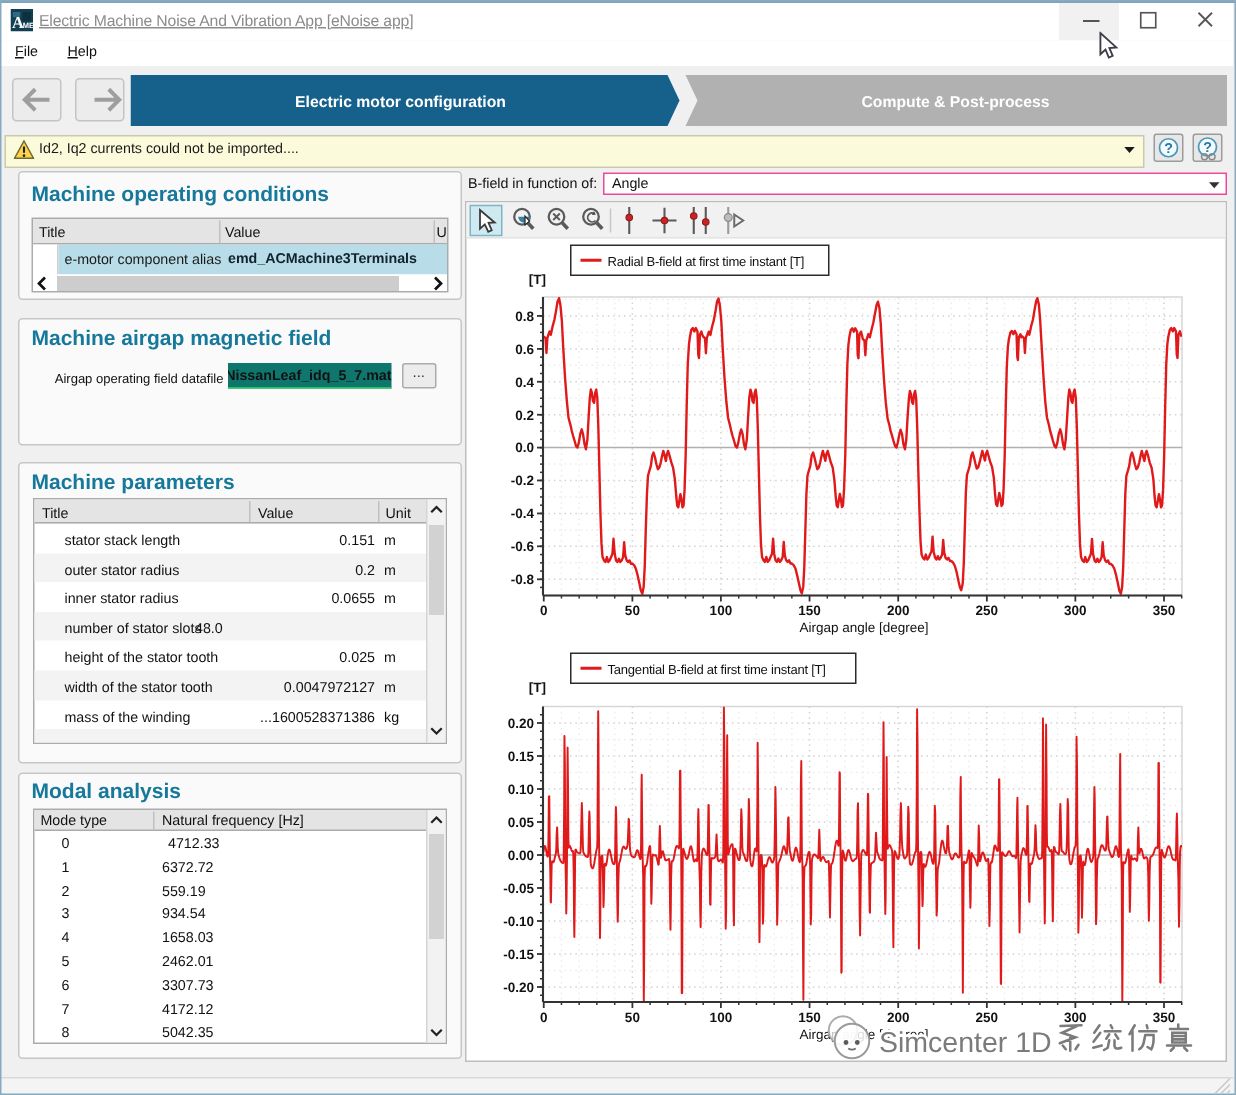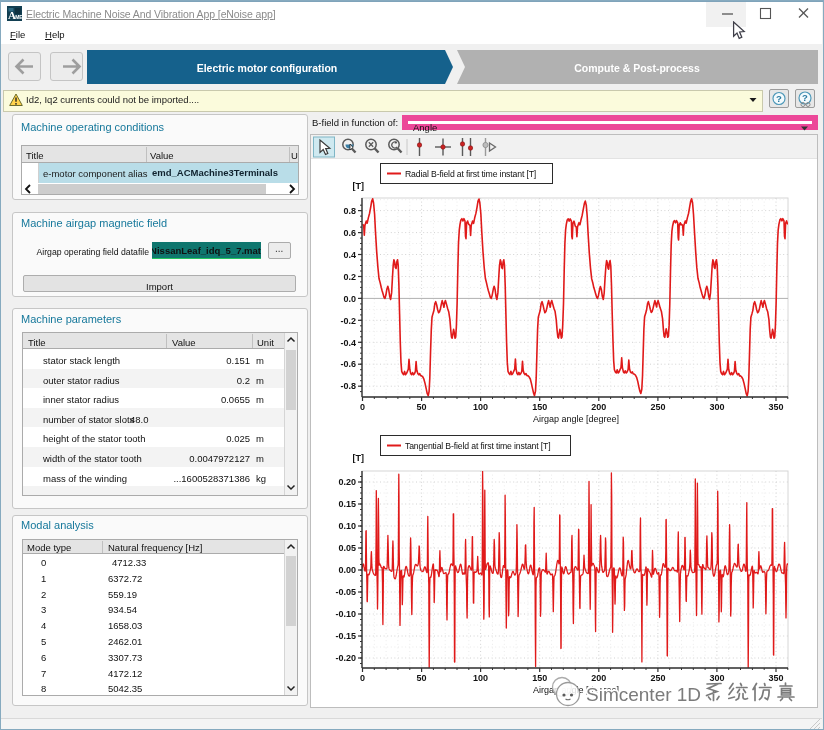--- a/index.html
+++ b/index.html
@@ -19,21 +19,21 @@
 .menuitem u { text-decoration:underline; }
 
 #toolbar { left:0; top:44px; width:822px; height:44px; background:#f0f0f0; }
 .navbtn { top:8px; width:33px; height:29px; background:#ececec; border:1px solid #c4c4c4; border-radius:3px; }
 
 #warnbar { left:3px; top:90px; width:760px; height:22px; background:#fbfbdc; border:1px solid #c9c9ad; }
 #warntext { left:25px; top:4px; font-size:9.5px; color:#1a1a1a; }
 .helpbtn { top:89px; width:20px; height:19px; background:#e7e7e7; border:1px solid #9c9c9c; border-radius:2px; }
 
 .group { background:#fafafa; border:1px solid #c6c6c6; border-radius:3px; }
-.ghead { font-size:11px; font-weight:normal; color:#16789b; }
+.ghead { font-size:14px; font-weight:bold; color:#16789b; }
 
 .tbl { background:#ffffff; border:1px solid #ababab; }
 .thead { background:#e4e4e4; border-bottom:1px solid #ababab; }
 .cell { font-size:9.5px; color:#111; position:absolute; white-space:nowrap; }
 .rowalt { background:#f3f3f3; }
 
 #rpanel { left:310px; top:134px; width:508px; height:574px; background:#ffffff; border:1px solid #bdbdbd; }
 #ptoolbar { left:0px; top:0px; width:506px; height:24px; background:#f1f1f1; border-bottom:1px solid #e3e3e3; }
 .legend { background:#ffffff; border:1px solid #2b2b2b; }
 
@@ -127,23 +127,20 @@
   </svg>
 
   <div class="abs group" style="left:12px;top:212px;width:296px;height:85px"></div>
   <div class="abs ghead" style="left:21px;top:217px">Machine airgap magnetic field</div>
   <div class="abs cell" style="left:0px;top:247px;width:149px;text-align:right;font-size:8.7px">Airgap operating field datafile</div>
   <div class="abs" style="left:152px;top:242px;width:109px;height:17px;background:#0f766e;border-bottom:1px solid #22c55e;overflow:hidden">
     <div class="abs" style="right:0px;top:3px;font-size:9.5px;font-weight:bold;color:#111;white-space:nowrap">NissanLeaf_idq_5_7.mat</div>
   </div>
   <div class="abs" style="left:268px;top:242px;width:23px;height:17px;background:#ececec;border:1px solid #ababab;border-radius:2px">
     <div class="abs" style="left:6px;top:0px;font-size:10px;color:#333">...</div>
-  </div>
-  <div class="abs" style="left:23px;top:275px;width:273px;height:17px;background:#e3e3e3;border:1px solid #adadad;border-radius:2px;text-align:center">
-    <span style="font-size:9.5px;color:#111;line-height:15px">Import</span>
   </div>
 
   <div class="abs group" style="left:12px;top:308px;width:296px;height:201px"></div>
   <div class="abs ghead" style="left:21px;top:313px">Machine parameters</div>
   <div class="abs tbl" style="left:22px;top:332px;width:276px;height:164px"></div>
   <div class="abs thead" style="left:23px;top:333px;width:261px;height:16px"></div>
   <div class="abs cell" style="left:28px;top:337px">Title</div>
   <div class="abs cell" style="left:172px;top:337px">Value</div>
   <div class="abs cell" style="left:257px;top:337px">Unit</div>
   <div class="abs" style="left:166px;top:334px;width:1px;height:14px;background:#c0c0c0"></div>
@@ -206,21 +203,21 @@
   <div class="abs cell" style="left:41px;top:683.4px">8</div>
     <div class="abs cell" style="left:108px;top:683.4px">5042.35</div>
   <div class="abs" style="left:284px;top:540px;width:13px;height:155px;background:#f2f2f2;border-left:1px solid #d5d5d5"></div>
   <div class="abs" style="left:286px;top:556px;width:10px;height:70px;background:#d2d2d2"></div>
   <svg class="abs" style="left:285px;top:541px" width="12" height="154">
     <path d="M2.5,7.5 L6,4 L9.5,7.5" fill="none" stroke="#222" stroke-width="1.5"></path>
     <path d="M2.5,145.5 L6,149 L9.5,145.5" fill="none" stroke="#222" stroke-width="1.5"></path>
   </svg>
 
   <div class="abs" style="left:312px;top:117px;font-size:9.5px;color:#111">B-field in function of:</div>
-  <div class="abs" style="left:402px;top:115px;width:416px;height:15px;background:#ffffff;border:6px solid #ec4899">
+  <div class="abs" style="left:402px;top:115px;width:416px;height:15px;background:#ffffff;border:1px solid #ec4899">
     <div class="abs" style="left:5px;top:1px;font-size:9.5px;color:#111">Angle</div>
     <svg class="abs" style="right:3px;top:4px" width="9" height="7">
         <path d="M1,1.5 L4.5,5.5 L8,1.5 Z" fill="#333"></path>
       </svg>
   </div>
 
   <div class="abs" id="rpanel">
     <div class="abs" id="ptoolbar"></div>
         <svg class="abs" style="left:0;top:0" width="506" height="24">
       <rect x="2.5" y="2" width="21" height="20" fill="#cfe9f0" stroke="#7fb6c6" stroke-width="1"></rect>

